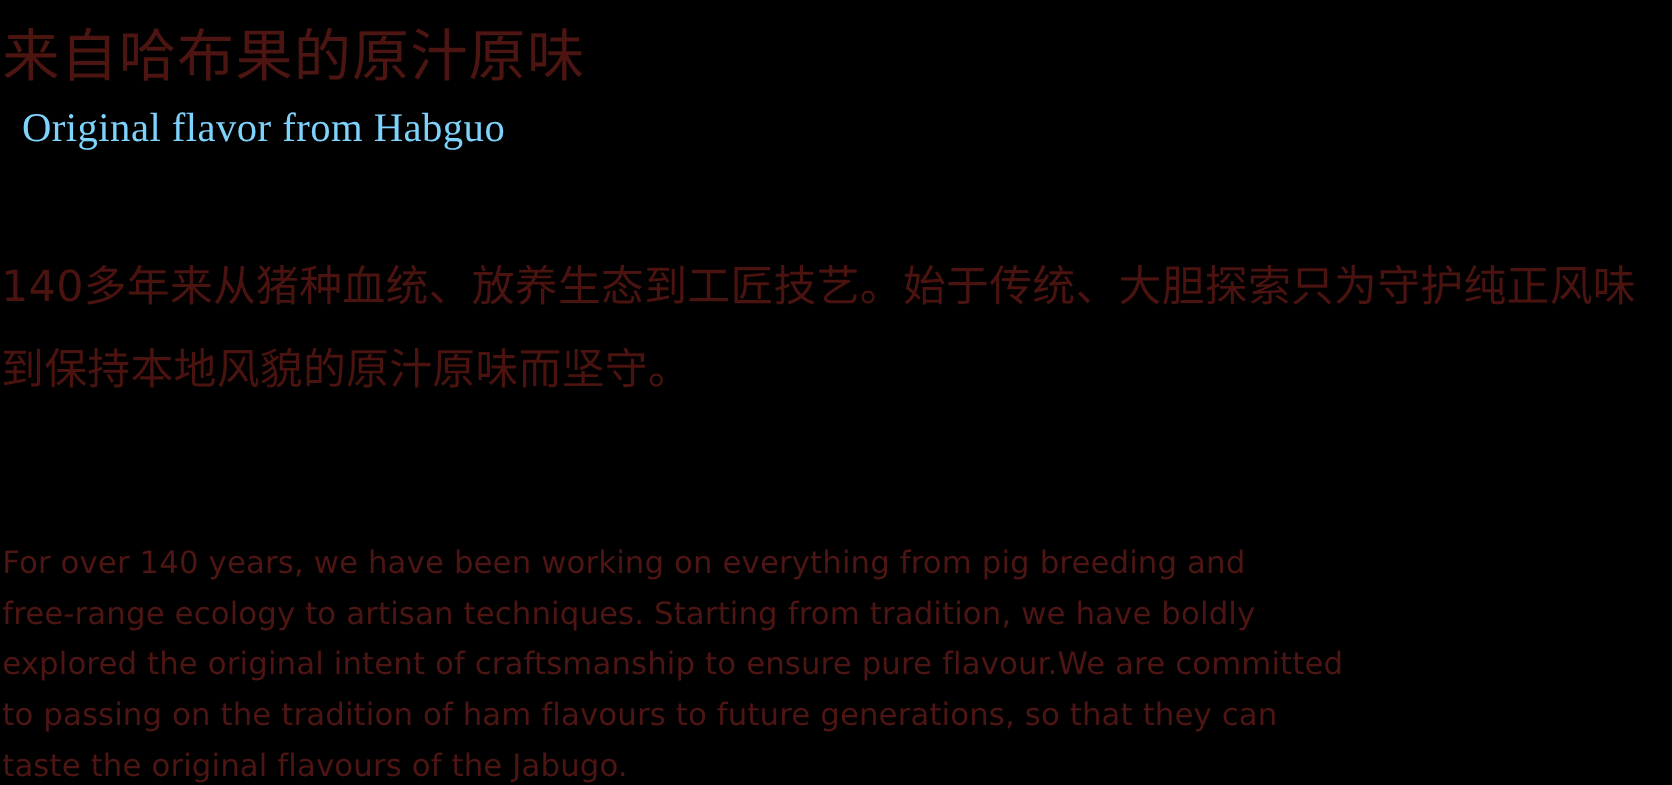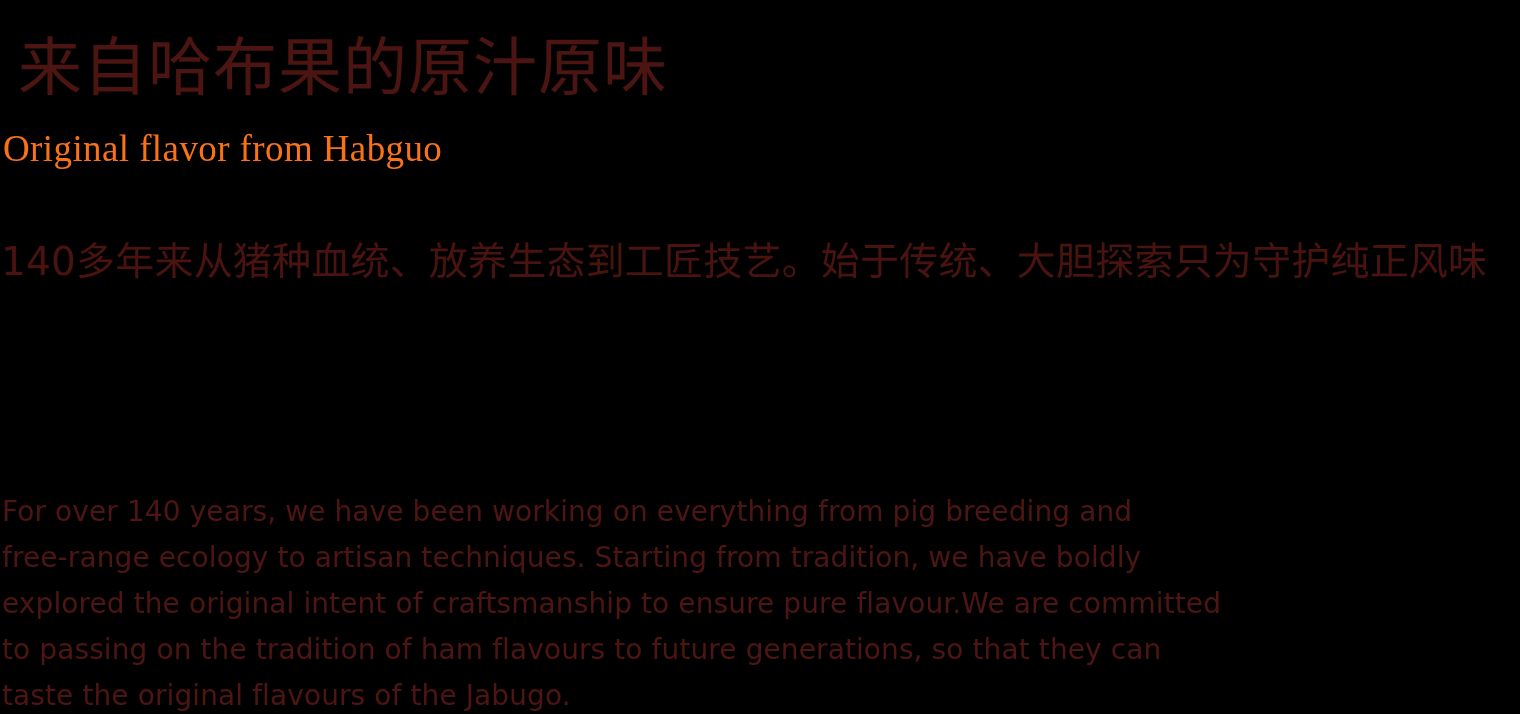--- a/index.html
+++ b/index.html
@@ -27,40 +27,40 @@
 
   
   .headline-block {
     position: absolute;
     left: 0px;
     top: 14px;
     width: 1520px;
   }
 
   .headline-cn {
-    margin: 16px;
+    margin: 0;
     padding: 0 0 0 2px;
     font-family: "Liberation Serif", "DejaVu Serif", serif;
-    font-size: 64px;
+    font-size: 52px;
     line-height: 78px;
     letter-spacing: 1px;
     font-weight: 400;
     color: #4d1511;
     white-space: nowrap;
   }
 
   .headline-en {
     margin: 0;
-    padding: 3px 0 0 3px;
+    padding: 3px 0 0 20px;
     font-family: "Liberation Serif", "DejaVu Serif", serif;
     font-size: 37px;
     line-height: 44px;
     letter-spacing: 0.4px;
     font-weight: 400;
-    color: #f97316;
+    color: #7dd3fc;
     white-space: nowrap;
   }
 
   
   .body-cn {
     position: absolute;
     left: 0px;
     top: 224px;
     width: 1520px;
     margin: 0;
@@ -106,20 +106,21 @@
 
 <div class="stage">
 
   <div class="headline-block">
     <h1 class="headline-cn">来自哈布果的原汁原味</h1>
     <h2 class="headline-en">Original flavor from Habguo</h2>
   </div>
 
   <div class="body-cn">
     <span class="cn-line">140多年来从猪种血统、放养生态到工匠技艺。始于传统、大胆探索只为守护纯正风味</span>
+    <span class="cn-line">到保持本地风貌的原汁原味而坚守。</span>
   </div>
 
   <div class="body-en">
     <span class="en-line">For over 140 years, we have been working on everything from pig breeding and</span>
     <span class="en-line">free-range ecology to artisan techniques. Starting from tradition, we have boldly</span>
     <span class="en-line">explored the original intent of craftsmanship to ensure pure flavour.We are committed</span>
     <span class="en-line">to passing on the tradition of ham flavours to future generations, so that they can</span>
     <span class="en-line">taste the original flavours of the Jabugo.</span>
   </div>
 

